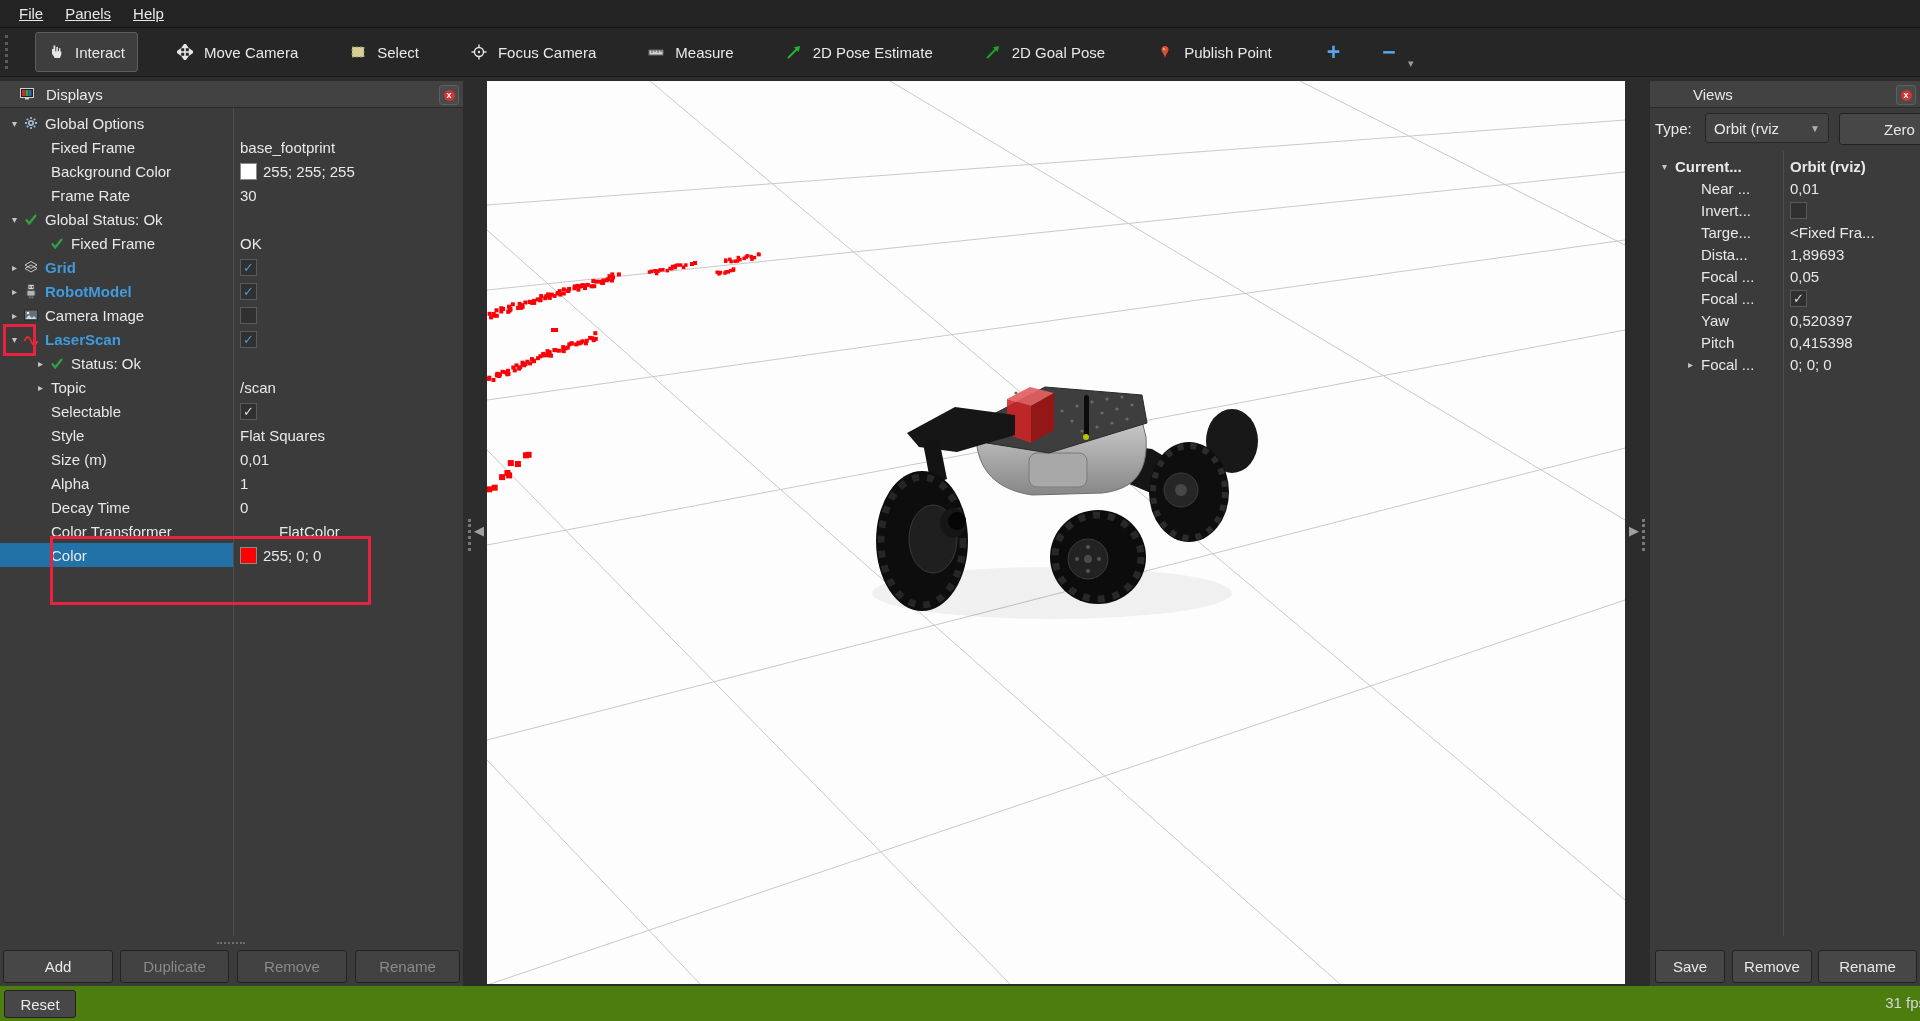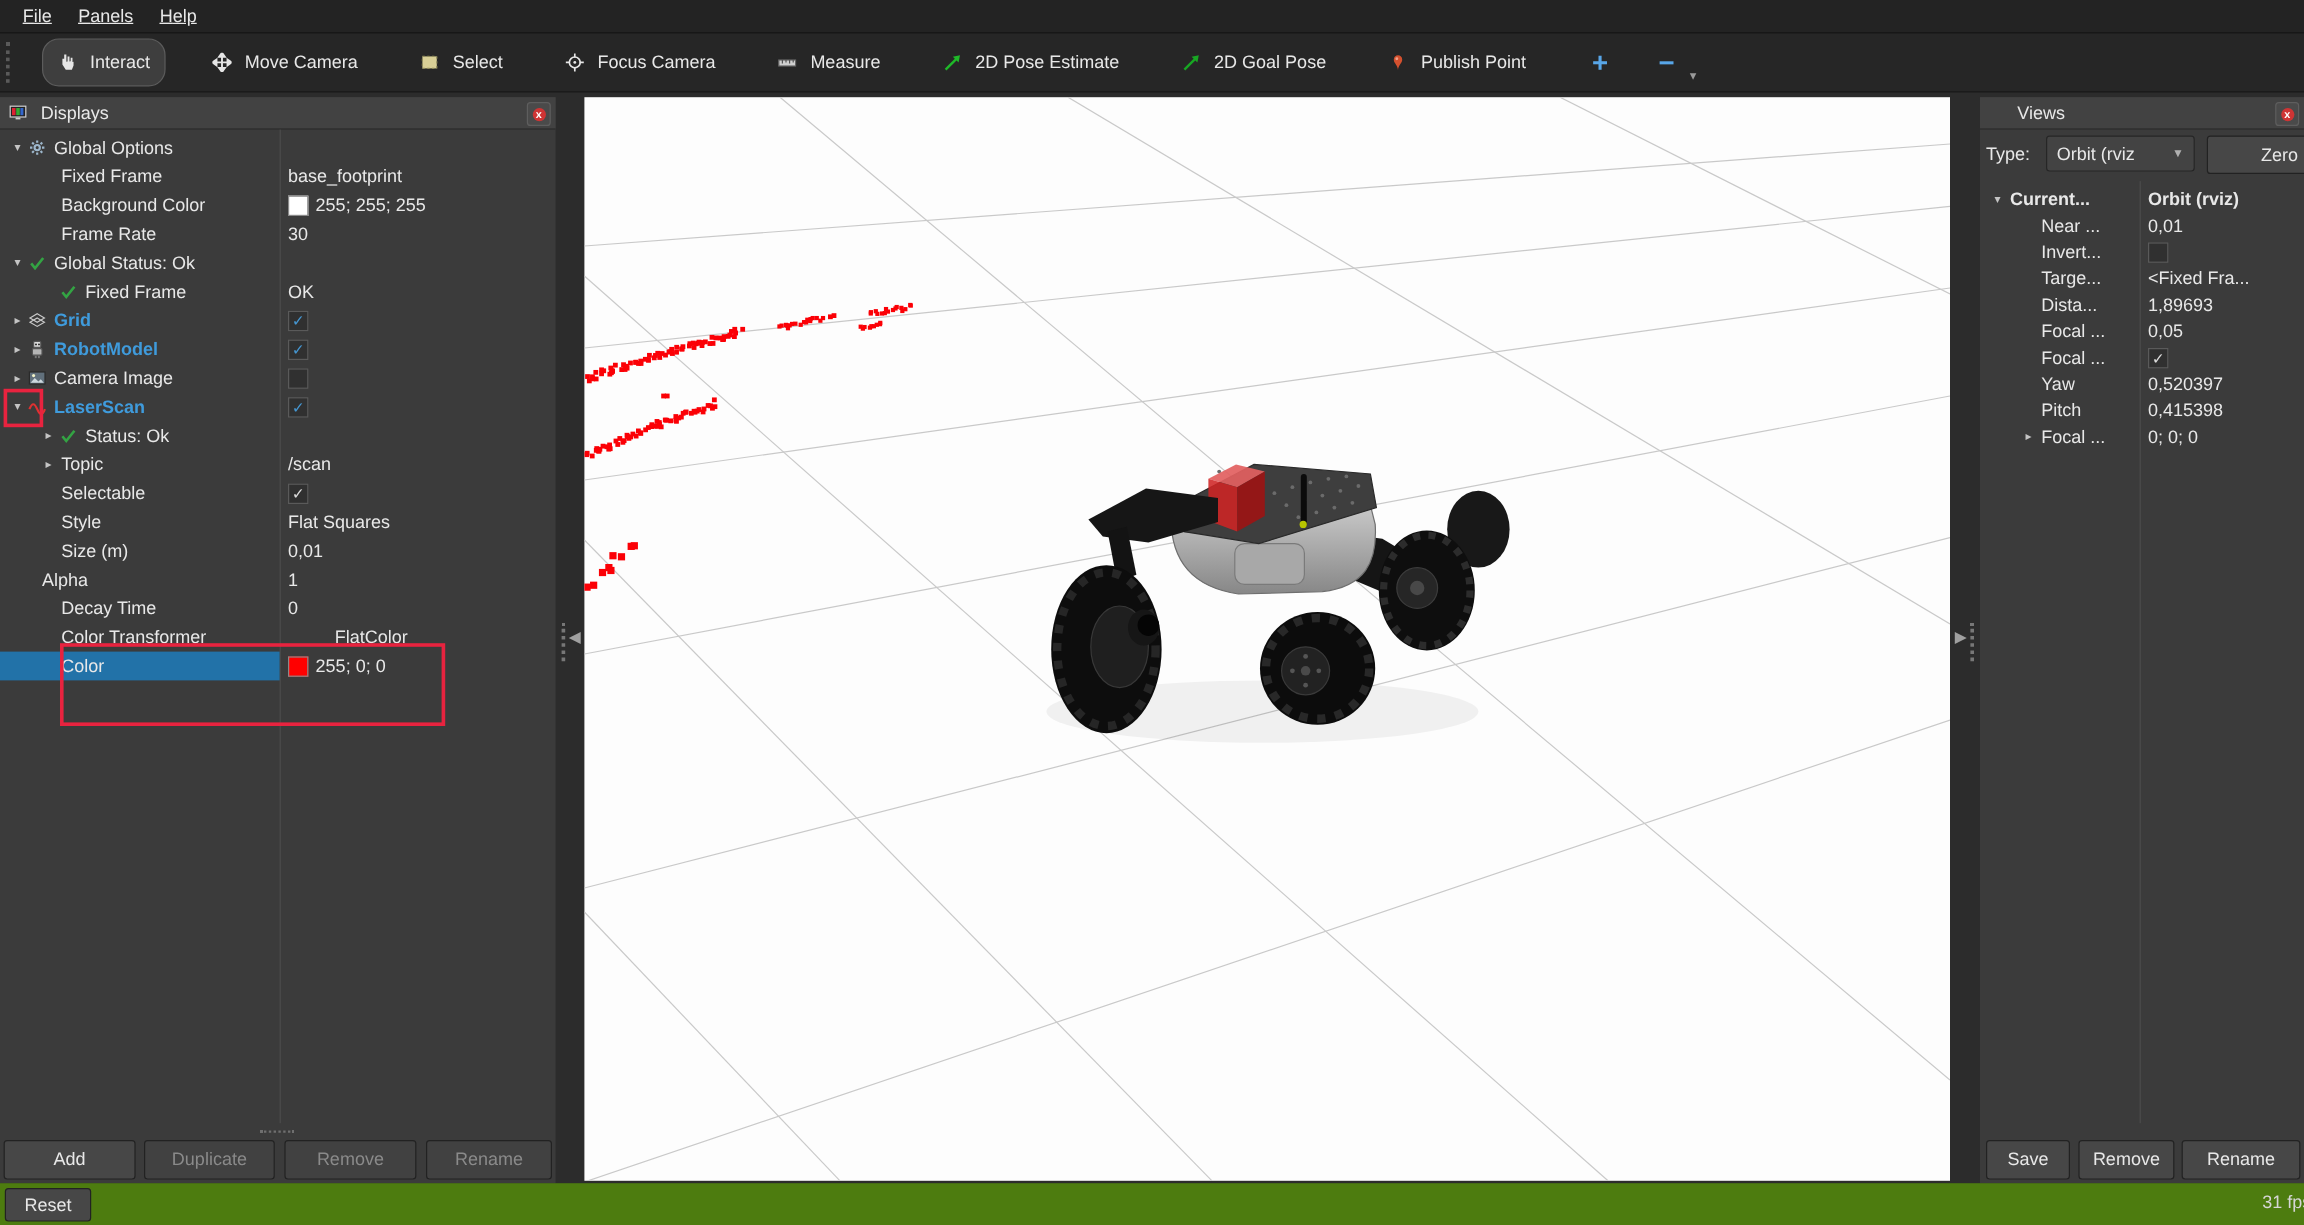--- a/index.html
+++ b/index.html
@@ -9,31 +9,31 @@
   .menubar{position:absolute;top:0;left:0;right:0;height:27px;background:#232323;
            border-bottom:1px solid #121212;display:flex;align-items:center;padding-left:8px;}
   .menu-item{padding:3px 11px;cursor:default;text-decoration:underline;}
   .menu-item u{text-decoration:underline;}
   
   .toolbar{position:absolute;top:28px;left:0;right:0;height:48px;background:#262626;
            border-bottom:1px solid #1a1a1a;display:flex;align-items:center;}
   .toolbar-handle{width:5px;height:34px;margin-left:5px;border-left:3px dotted #5a5a5a;}
   .tool{display:flex;align-items:center;gap:7px;height:38px;padding:0 12px;margin-left:26px;
         border:1px solid transparent;border-radius:3px;white-space:nowrap;cursor:default;}
-  .tool:first-of-type{margin-left:22px;border-radius:14px;}
+  .tool:first-of-type{margin-left:22px;}
   .tool.selected{background:#3e3e3e;border-color:#5c5c5c;}
   .tool .ticon{display:flex;align-items:center;}
   .tool-zoom{position:relative;color:#58a6e8;font-size:23px;font-weight:bold;margin-left:42px;cursor:default;}
   .tool-zoom .caret{position:absolute;right:-18px;bottom:-4px;font-size:11px;color:#9a9a9a;font-weight:normal;}
   
   .panel{position:absolute;background:#3b3b3b;}
   #displays-panel{left:0;top:81px;width:463px;height:905px;}
   #views-panel{left:1650px;top:81px;width:270px;height:905px;}
   .titlebar{position:absolute;top:0;left:0;right:0;height:26px;background:#424242;
-            border-bottom:1px solid #2a2a2a;display:flex;align-items:center;padding:0 7px;gap:7px;}
+            border-bottom:1px solid #2a2a2a;display:flex;align-items:center;padding:0 19px;gap:7px;}
   .close-btn{position:absolute;right:4px;top:4px;width:18px;height:18px;background:#4a4a4a;
              border:1px solid #5e5e5e;border-radius:3px;display:flex;align-items:center;justify-content:center;}
   .close-dot{width:11px;height:11px;border-radius:50%;background:#cf3434;color:#fff;font-size:9px;
              line-height:11px;text-align:center;font-weight:bold;}
   .colsep{position:absolute;width:1px;background:#4d4d4d;}
   #displays-panel .colsep{left:233px;top:27px;bottom:50px;}
   #views-panel .colsep{left:133px;top:70px;bottom:50px;}
   
   .tree{position:absolute;left:0;right:0;}
   #displays-tree{top:30px;}
@@ -388,21 +388,21 @@
         <div class="trow">
           <div class="name" style="padding-left: 32px;">
             <span class="exp"></span>
             <span class="tlabel">Size (m)</span>
           </div>
           <div class="tvalue" style="left: 233px;">
             <span>0,01</span>
           </div>
         </div>
         <div class="trow">
-          <div class="name" style="padding-left: 16px;">
+          <div class="name" style="padding-left: 32px;">
             <span class="exp"></span>
             <span class="tlabel">Alpha</span>
           </div>
           <div class="tvalue" style="left: 233px;">
             <span>1</span>
           </div>
         </div>
         <div class="trow">
           <div class="name" style="padding-left: 32px;">
             <span class="exp"></span>

